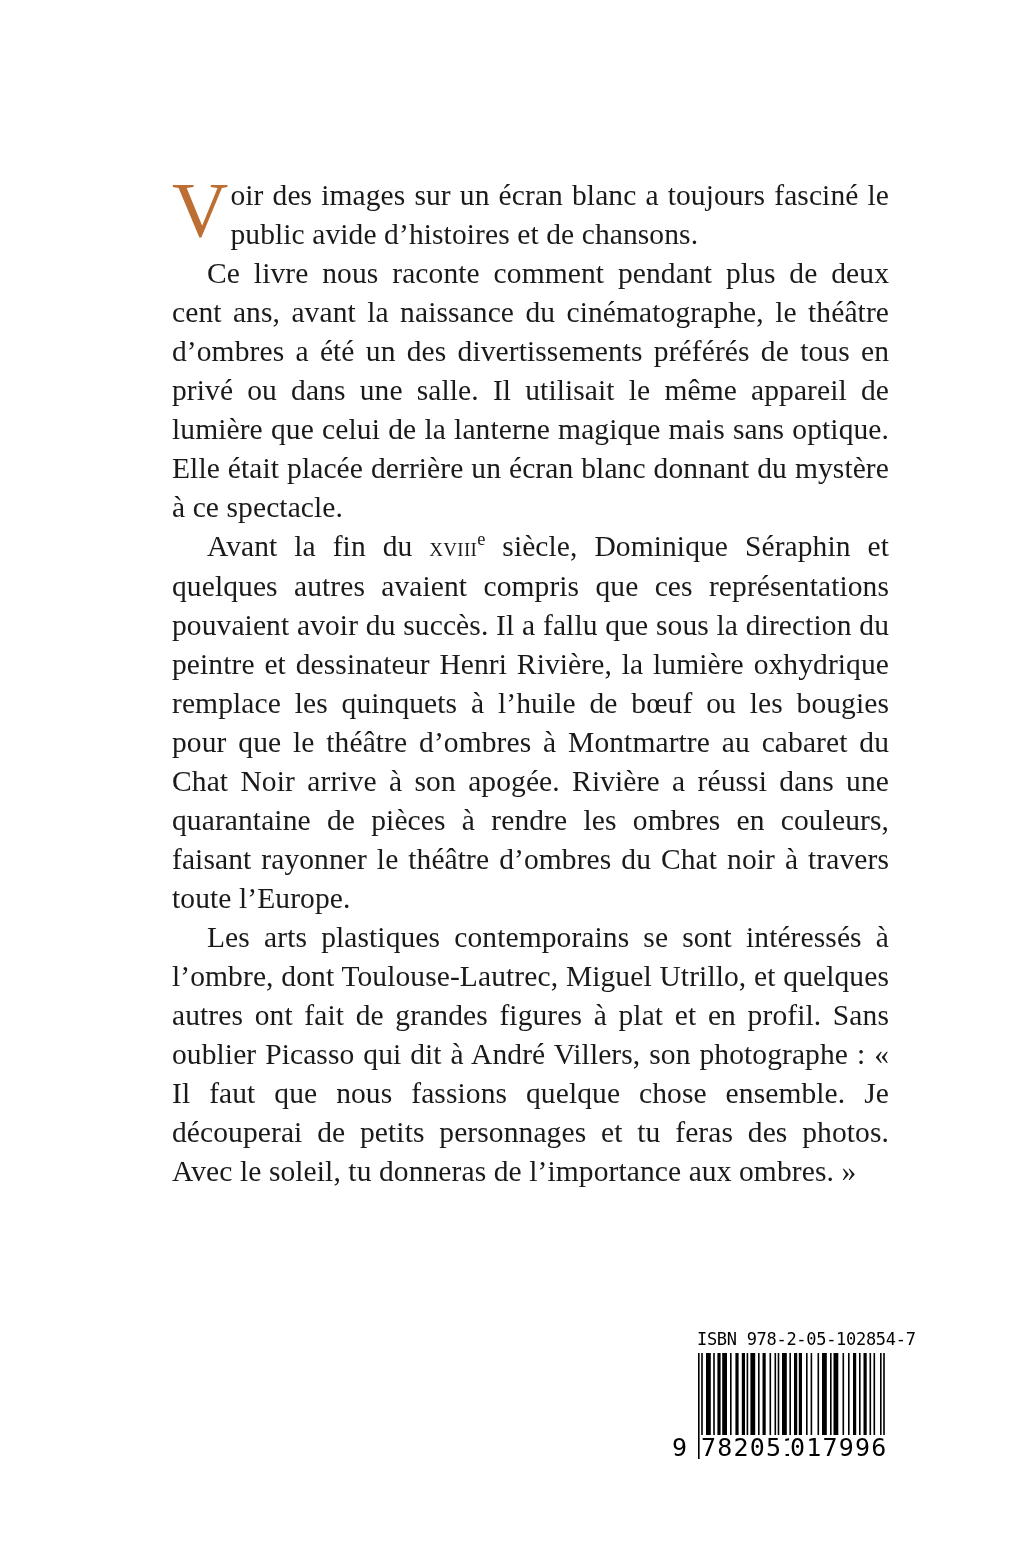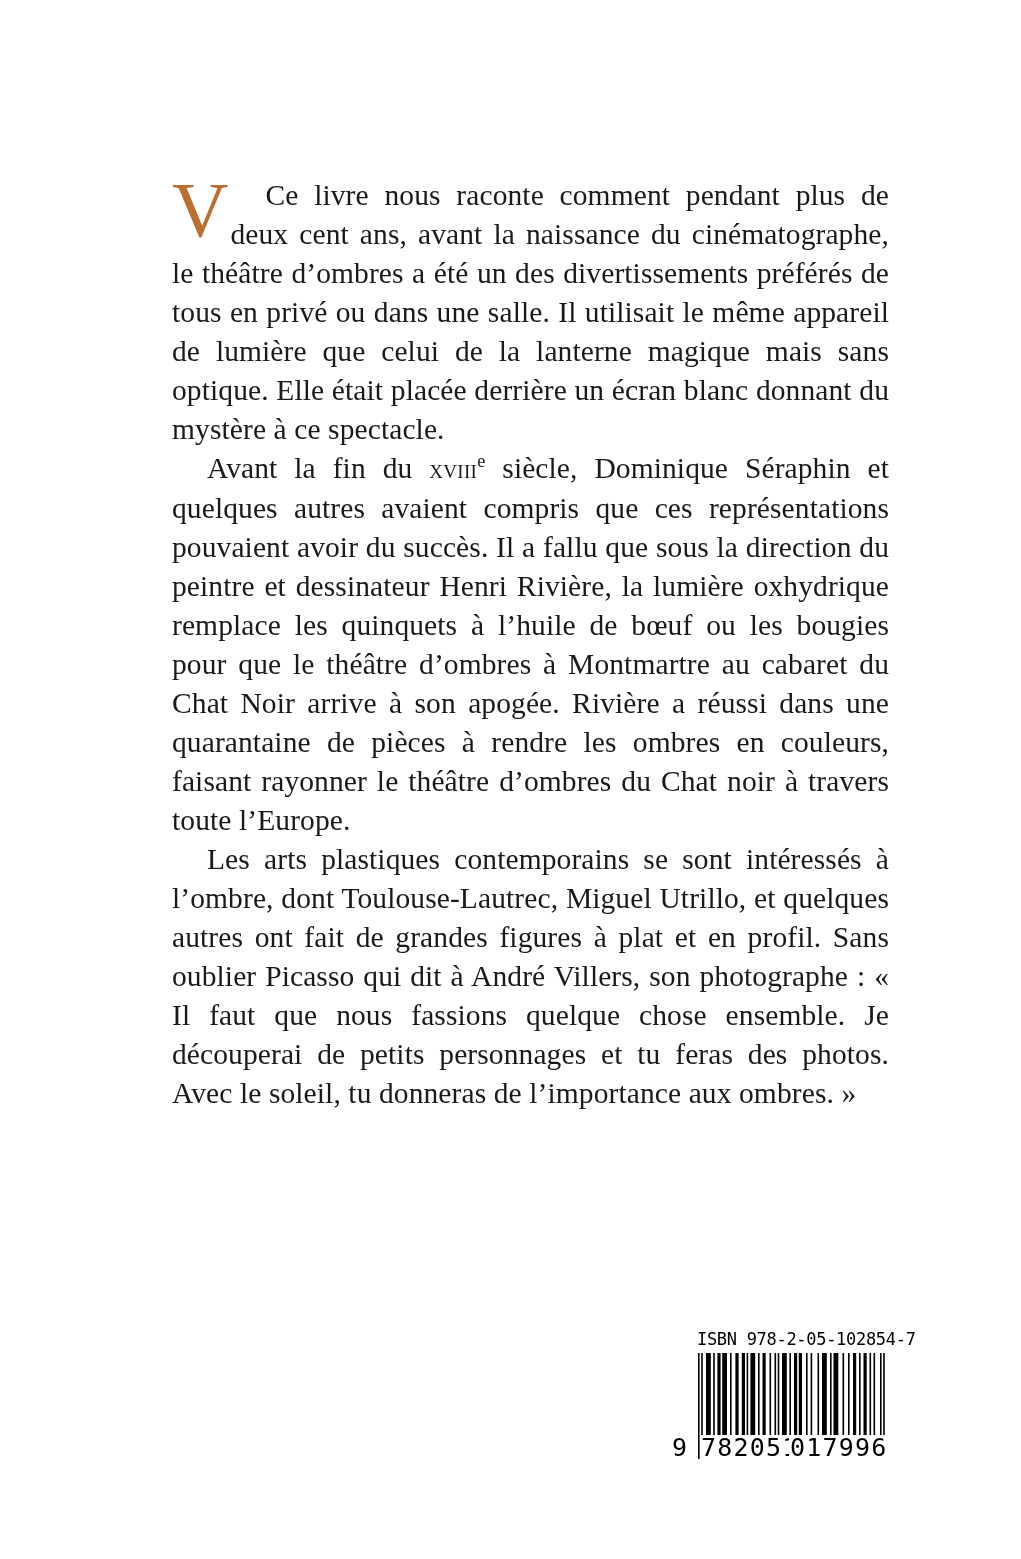--- a/index.html
+++ b/index.html
@@ -142,21 +142,21 @@
     letter-spacing: 1.2px;
   }
 </style>
 </head>
 <body>
 
 <div class="page">
 
   <div class="blurb">
 
-    <p class="first"><span class="dropcap">V</span></p>
+    <p class="first"><span class="dropcap">V</span><span>oir des images sur un écran blanc a toujours fasciné le public avide d’histoires et de chansons.</span></p>
 
     <p><span>Ce livre nous raconte comment pendant plus de deux cent ans, avant la naissance du cinématographe, le théâtre d’ombres a été un des divertissements préférés de tous en privé ou dans une salle. Il utilisait le même appareil de lumière que celui de la lanterne magique mais sans optique. Elle était placée derrière un écran blanc donnant du mystère à ce spectacle.</span></p>
 
     <p><span>Avant la fin du </span><span class="smallcaps">xviii</span><span class="sup">e</span><span> siècle, Dominique Séraphin et quelques autres avaient compris que ces représentations pouvaient avoir du succès. Il a fallu que sous la direction du peintre et dessinateur Henri Rivière, la lumière oxhydrique remplace les quinquets à l’huile de bœuf ou les bougies pour que le théâtre d’ombres à Montmartre au cabaret du Chat Noir arrive à son apogée. Rivière a réussi dans une quarantaine de pièces à rendre les ombres en couleurs, faisant rayonner le théâtre d’ombres du Chat noir à travers toute l’Europe.</span></p>
 
     <p><span>Les arts plastiques contemporains se sont intéressés à l’ombre, dont Toulouse-Lautrec, Miguel Utrillo, et quelques autres ont fait de grandes figures à plat et en profil. Sans oublier Picasso qui dit à André Villers, son photographe : « Il faut que nous fassions quelque chose ensemble. Je découperai de petits personnages et tu feras des photos. Avec le soleil, tu donneras de l’importance aux ombres. »</span></p>
 
   </div>
 
   <div class="isbn-block">

